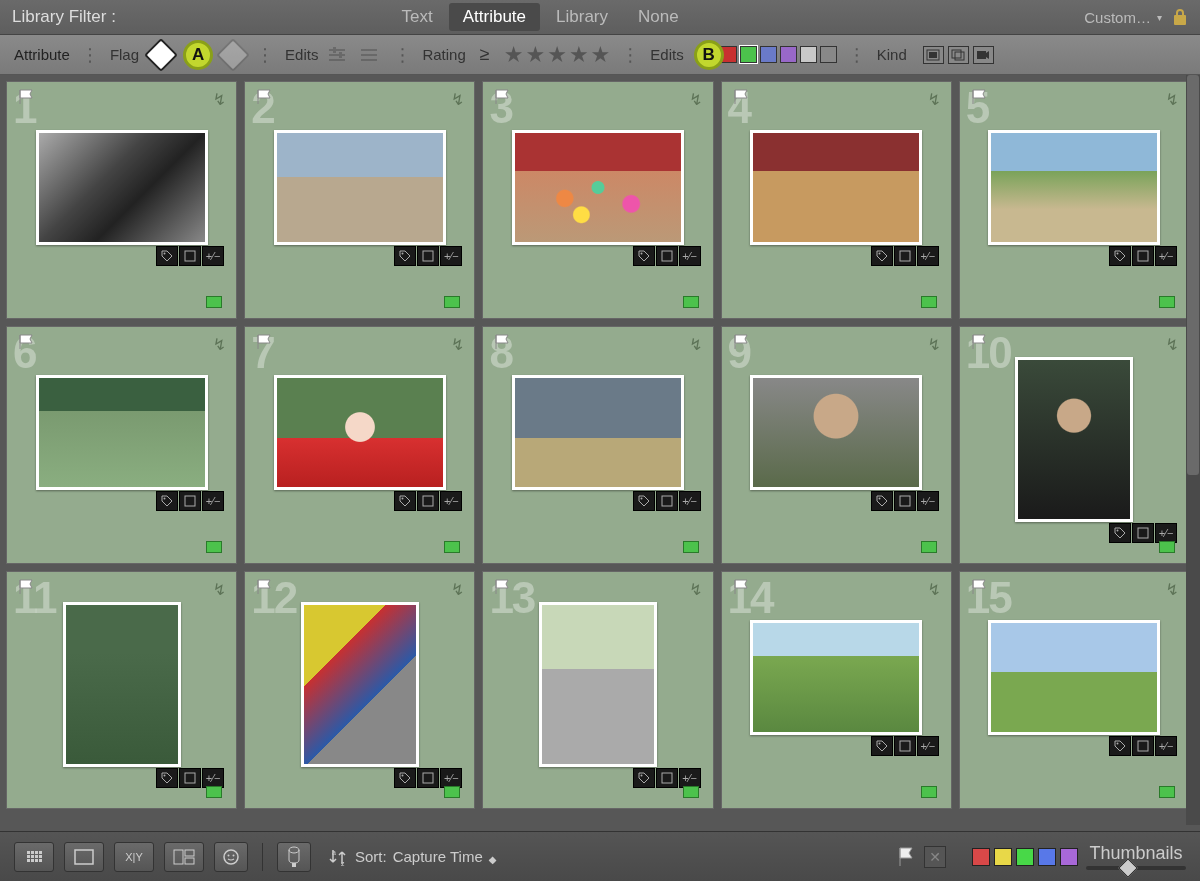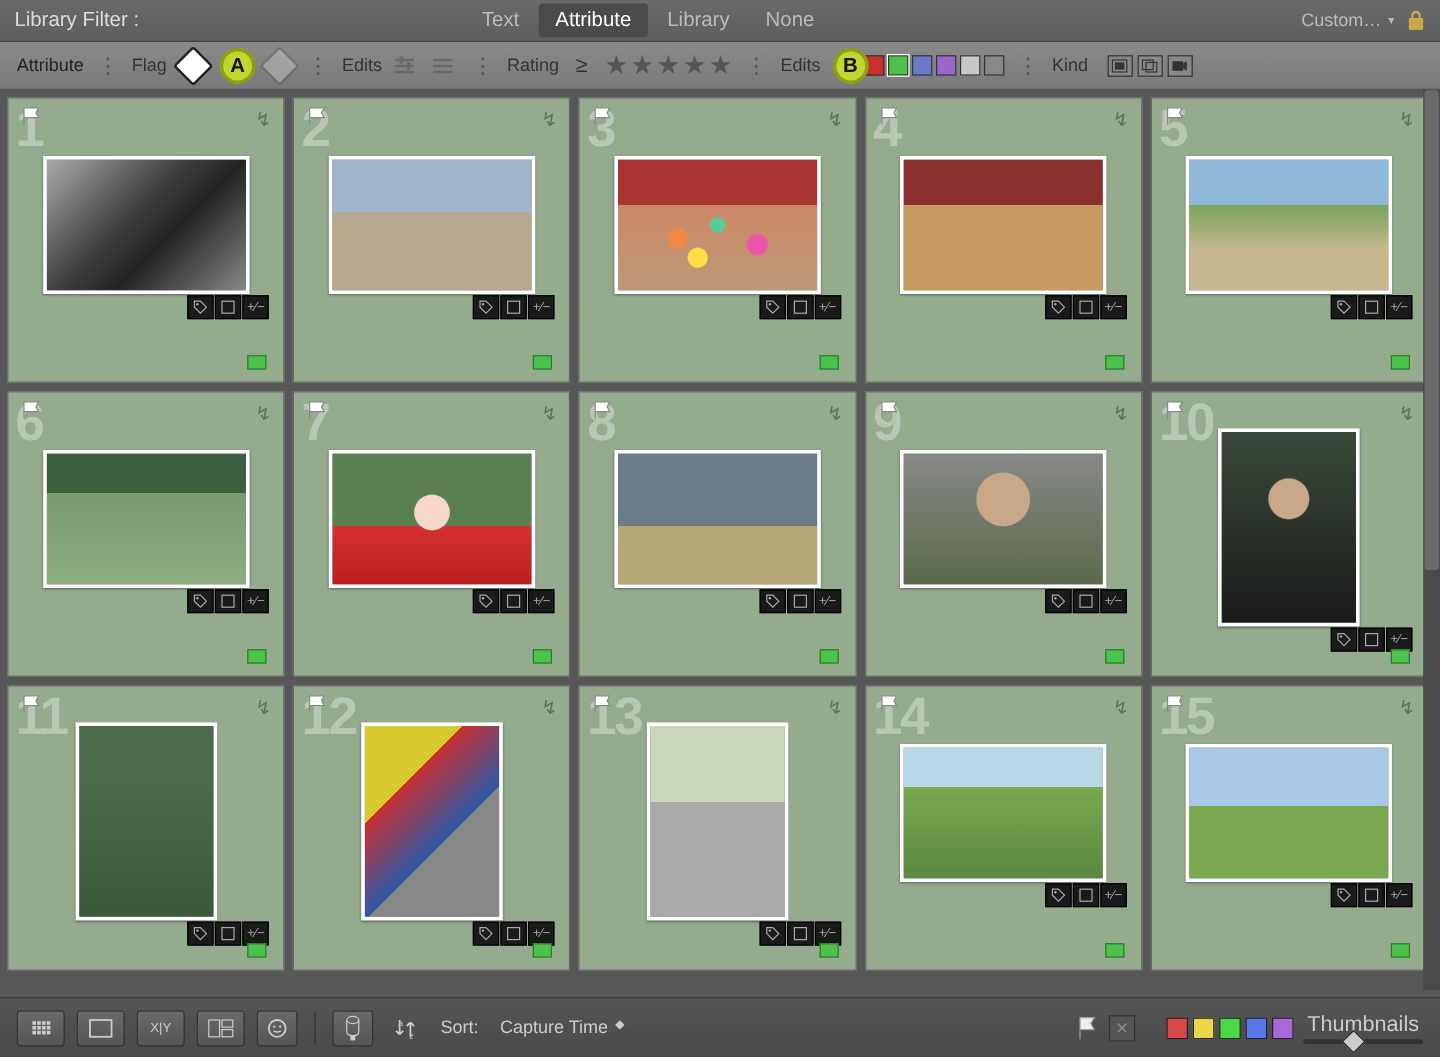--- a/index.html
+++ b/index.html
@@ -47,22 +47,22 @@
   .green-label { position:absolute; bottom:10px; right:14px; width:16px; height:12px; background:#4cc24c; border:1px solid #2a7a2a; }
   .scrollbar { position:absolute; right:0; top:0; width:14px; height:100%; background:#4a4a4a;}
   .scroll-thumb { position:absolute; top:0; left:1px; width:12px; height:400px; background:#6a6a6a; border-radius:3px;}
   
   
   .bottom-bar { position:absolute; bottom:0; left:0; right:0; height:50px; background: linear-gradient(#555,#494949); border-top:1px solid #333; display:flex; align-items:center; padding:0 14px; gap:10px;}
   .tb-btn { width:40px; height:30px; border:1px solid #333; background:linear-gradient(#6a6a6a,#555); border-radius:3px; display:flex; align-items:center; justify-content:center; color:#ccc;}
   .tb-btn.small { width:34px;}
   .tb-grid-icon { display:grid; grid-template-columns:repeat(4,3px); grid-template-rows:repeat(3,3px); gap:1px;}
   .tb-grid-icon span{ background:#ccc;}
-  .sort-section { display:flex; align-items:center; gap:18px; color:#ccc; font-size:15px; margin-left:6px;}
-  .sort-val { display:flex; align-items:flex-start; gap:6px;}
+  .sort-section { display:flex; align-items:center; gap:6px; color:#ccc; font-size:15px; margin-left:6px;}
+  .sort-val { display:flex; align-items:flex-end; gap:6px;}
   .bottom-right { margin-left:auto; display:flex; align-items:center; gap:8px;}
   .bottom-swatches { display:flex; gap:4px;}
   .bswatch { width:18px; height:18px; border:1px solid #222;}
   .thumbs-slider { display:flex; flex-direction:column; align-items:center; color:#ccc; font-size:18px; gap:2px;}
   .slider-track { width:100px; height:4px; background:#333; position:relative; border-radius:2px;}
   .slider-knob { position:absolute; top:-5px; left:35px; width:14px; height:14px; background:#ccc; border:1px solid #222; transform:rotate(45deg);}
 
   
   .ph { width:100%; height:100%; }
   .ph.bw { background:linear-gradient(135deg,#aaa 0%,#444 40%,#222 60%,#888 100%);}

